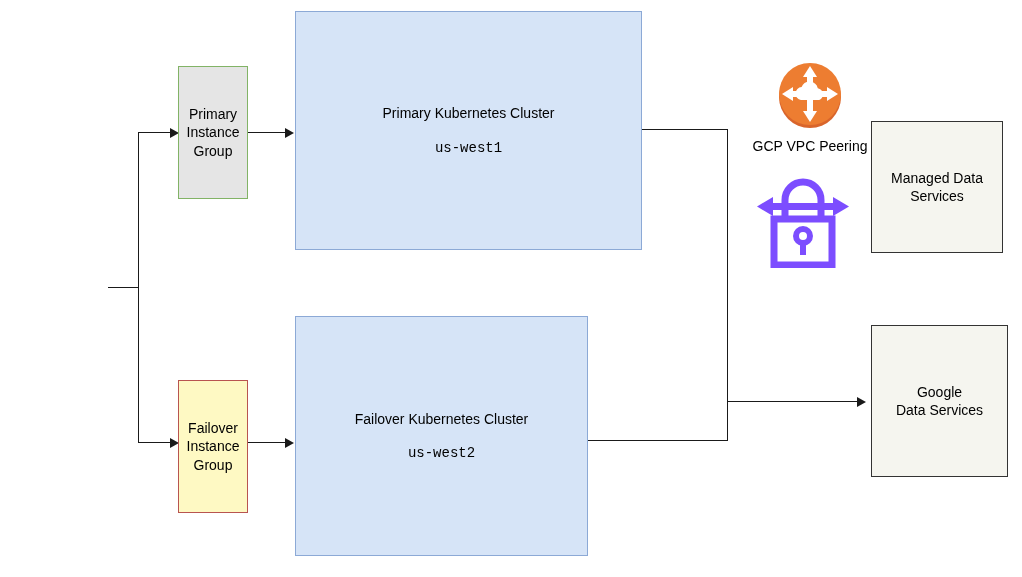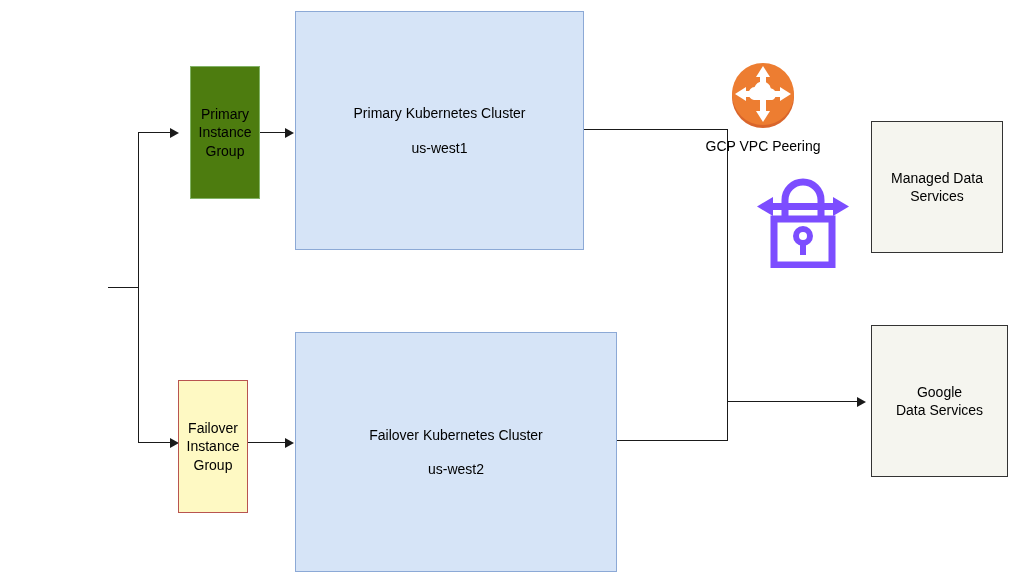--- a/index.html
+++ b/index.html
@@ -36,32 +36,32 @@
     border: 1px solid #8ca9d6;
     font-size: 14px;
   }
   .cluster .cluster-inner {
     display: flex;
     flex-direction: column;
     align-items: center;
   }
   .cluster .cluster-region {
     margin-top: 16px;
+    font-family: Liberation Mono, monospace;
   }
 
   
   .ig {
     font-size: 14px;
     border-width: 1px;
     border-style: solid;
   }
   .ig-primary {
-    background: #4d7c0f;
+    background: #e5e5e5;
     border-color: #82b366;
-    margin-left: 12px;
   }
   .ig-failover {
     background: #fef9c3;
     border-color: #b85450;
   }
 
   
   .dataservice {
     background: #f5f5ef;
     border: 1px solid #333333;
@@ -165,35 +165,35 @@
   </div>
 
   <div class="node ig ig-failover" style="left:178px; top:380px; width:70px; height:133px;">
     <div>
       <div>Failover</div>
       <div>Instance</div>
       <div>Group</div>
     </div>
   </div>
 
-  <div class="node cluster" style="left:295px; top:11px; width:289px; height:239px;text-align:center;">
+  <div class="node cluster" style="left:295px; top:11px; width:347px; height:239px;text-align:center;">
     <div class="cluster-inner">
       <div>Primary Kubernetes Cluster</div>
       <div class="cluster-region">us-west1</div>
     </div>
   </div>
 
-  <div class="node cluster" style="left:295px; top:332px; width:322px; height:240px;">
+  <div class="node cluster" style="left:295px; top:316px; width:293px; height:240px;">
     <div class="cluster-inner">
       <div>Failover Kubernetes Cluster</div>
       <div class="cluster-region">us-west2</div>
     </div>
   </div>
 
-  <div class="vpc-wrap" style="left:693px; top:60px; width:140px;">
+  <div class="vpc-wrap" style="left:740px; top:60px; width:140px;">
     <svg width="68" height="72" viewBox="0 0 68 72">
       <ellipse cx="34" cy="37" rx="31" ry="31" fill="#d9652b"></ellipse>
       <circle cx="34" cy="34" r="31" fill="#ed7d31"></circle>
       <g fill="#ffffff">
 
         <polygon points="34,6 41,17 27,17"></polygon>
         <rect x="31" y="15" width="6" height="16"></rect>
 
         <polygon points="34,62 41,51 27,51"></polygon>
         <rect x="31" y="37" width="6" height="16"></rect>

